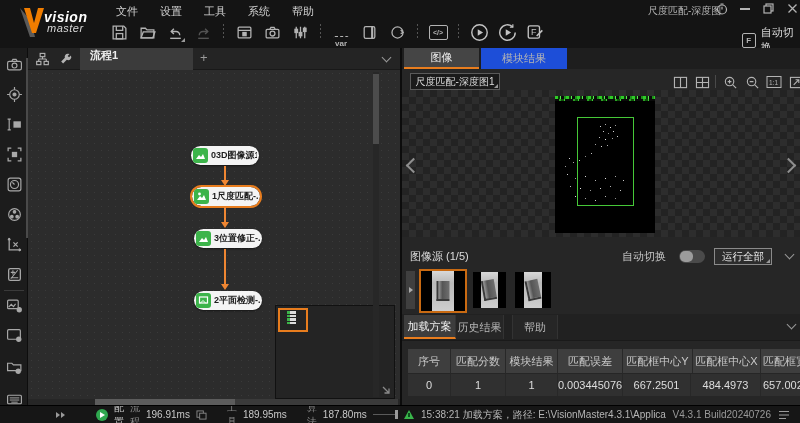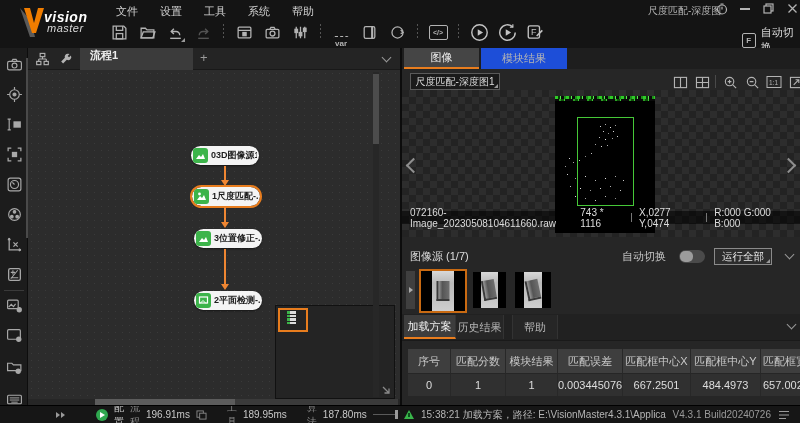--- a/index.html
+++ b/index.html
@@ -478,31 +478,23 @@
 
   <div class="checker">
     <div id="main-image">
       <div class="noise1"></div>
       <div class="noise2"></div>
       <div id="match-box"></div>
       <div id="speckles"></div>
     </div>
     <span class="navchev-l abs" style="left:6px;top:70px;"></span>
     <span class="navchev-r abs" style="right:6px;top:70px;"></span>
-    <div id="infobar">
-      <span style="margin-left:8px;">072160-Image_20230508104611660.raw</span>
-      <span style="margin-left:auto;">743 * 1116</span>
-      <span class="vsep"></span>
-      <span>X,0277  Y,0474</span>
-      <span class="vsep"></span>
-      <span style="margin-right:6px;">R:000  G:000  B:000</span>
-    </div>
-  </div>
-
-  <span class="abs" style="left:8px;top:201px;color:#ddd;">图像源 (1/7)</span>
+  </div>
+
+  <span class="abs" style="left:8px;top:201px;color:#ddd;">图像源 (1/5)</span>
   <span class="abs" style="left:220px;top:201px;color:#c5c5c5;">自动切换</span>
   <div class="toggle">
       <div class="knob"></div>
     </div>
   <div class="btn-runall corner">
     <span>运行全部</span>
   </div>
   <span class="chev abs" style="left:384px;top:203px;"></span>
 
   <div class="abs" style="left:4px;top:223px;width:9px;height:38px;background:#3f3f3f;display:flex;align-items:center;justify-content:center;">
@@ -529,22 +521,22 @@
   <div class="restab" style="left:54px;width:48px;">历史结果</div>
   <div class="restab" style="left:110px;width:46px;border-left:1px solid #333;">帮助</div>
   <span class="chev abs" style="left:386px;top:273px;"></span>
 
   <div id="rtable">
     <div class="trow">
       <div class="tcell" style="width:43px;">序号</div>
       <div class="tcell" style="width:55px;">匹配分数</div>
       <div class="tcell" style="width:52px;">模块结果</div>
       <div class="tcell" style="width:65px;">匹配误差</div>
+      <div class="tcell" style="width:70px;">匹配框中心Y</div>
       <div class="tcell" style="width:68px;">匹配框中心X</div>
-      <div class="tcell" style="width:70px;">匹配框中心Y</div>
       <div class="tcell" style="width:43px;border-right:none;justify-content:flex-start;padding-left:2px;">匹配框宽度</div>
     </div>
     <div class="trow data">
       <div class="tcell" style="width:43px;">0</div>
       <div class="tcell" style="width:55px;">1</div>
       <div class="tcell" style="width:52px;">1</div>
       <div class="tcell" style="width:65px;">0.003445076</div>
       <div class="tcell" style="width:68px;">667.2501</div>
       <div class="tcell" style="width:70px;">484.4973</div>
       <div class="tcell" style="width:43px;border-right:none;justify-content:flex-start;padding-left:2px;">657.0027</div>

